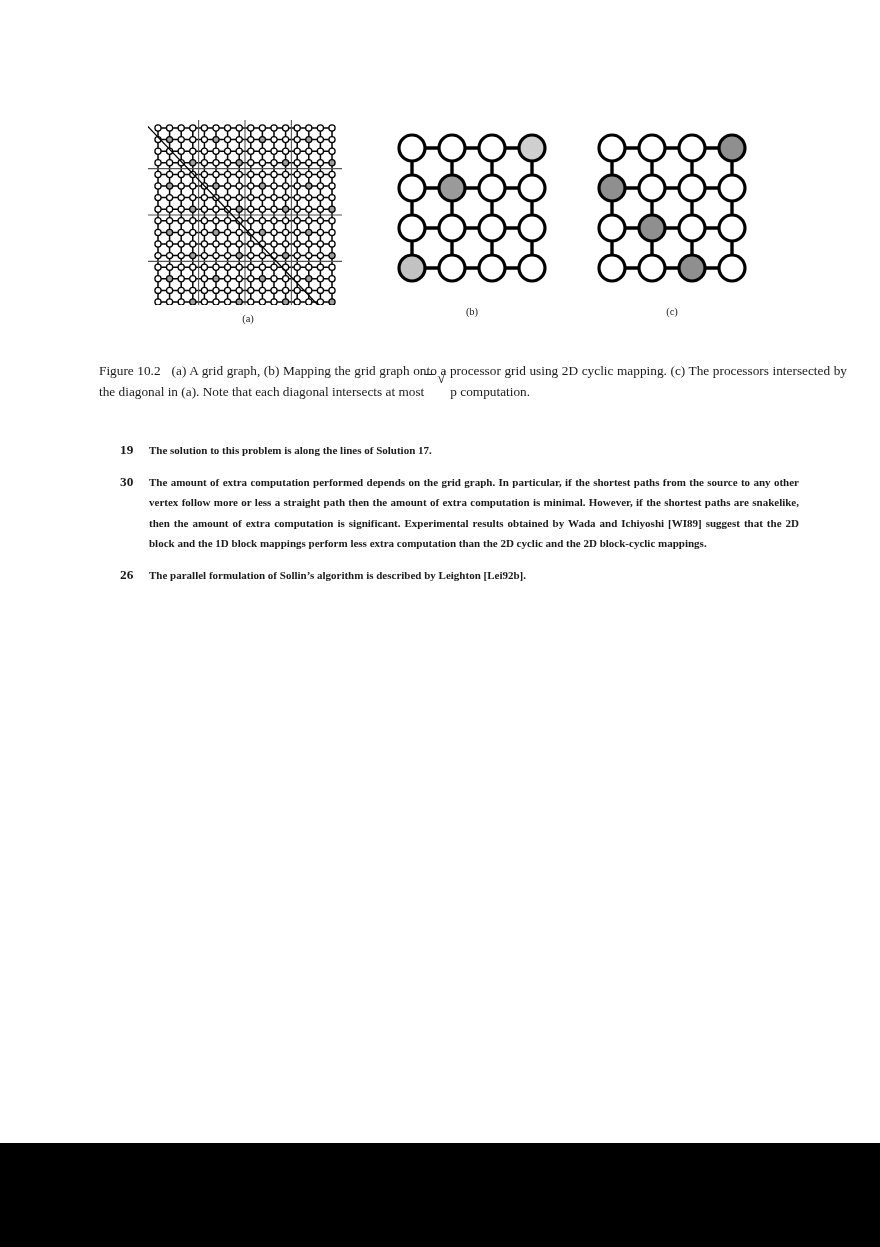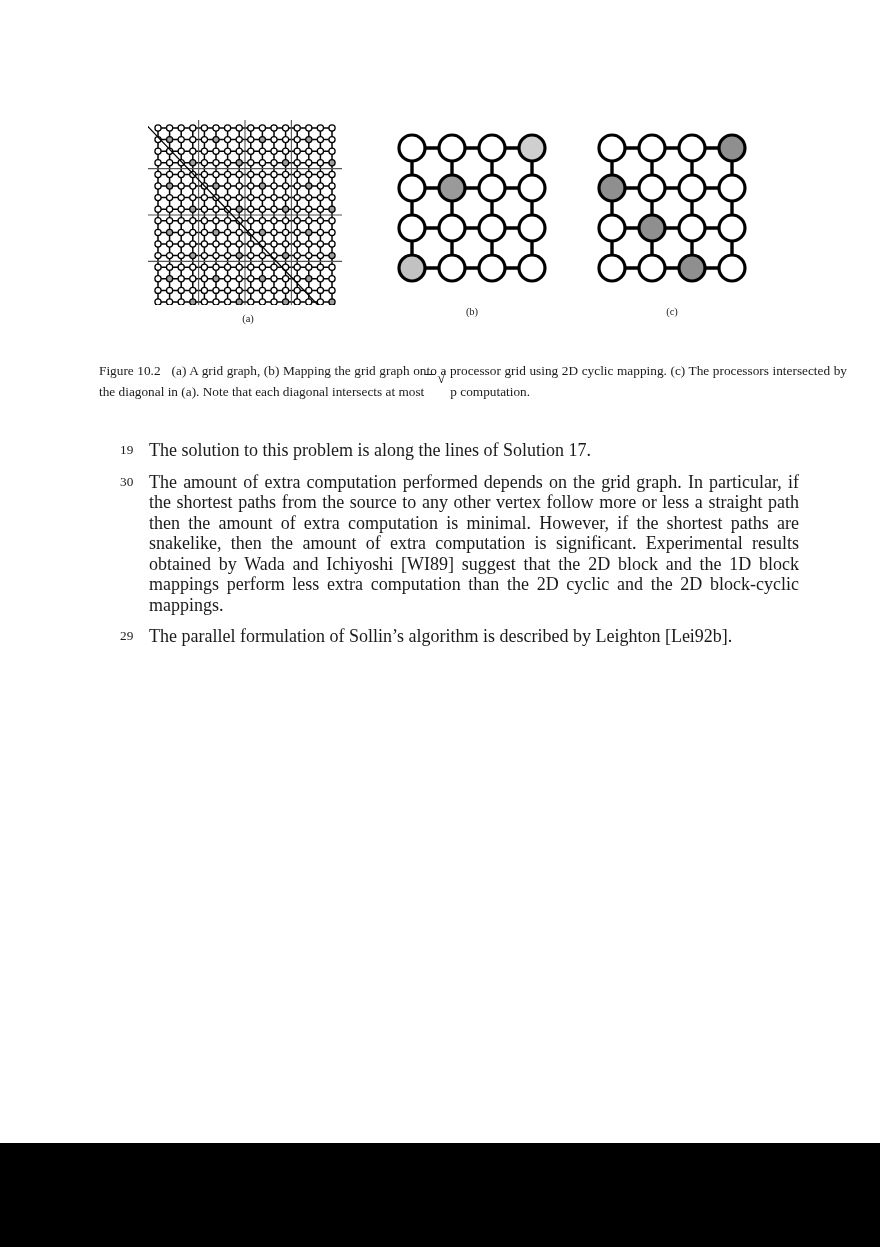--- a/index.html
+++ b/index.html
@@ -32,27 +32,27 @@
     position:absolute;left:99px;top:348px;width:748px;
     font-size:13.3px;line-height:21px;text-align:justify;margin-top:12px;
   }
   .caption .figno{margin-right:11px;}
   .sqrt-wrap{position:relative;display:inline-block;width:26px;height:1em;vertical-align:baseline;}
   .sqrt-bar{position:absolute;left:1px;top:-9px;width:10px;height:1.4px;background:#222;}
   .sqrt-sym{position:absolute;left:13px;top:-12px;font-size:15px;line-height:1;}
 
   
   .solutions{position:absolute;left:99px;top:440px;width:700px;}
-  .sol{position:relative;margin-bottom:11px;}
+  .sol{position:relative;margin-bottom:11px;font-weight:bold;}
   .sol-num{
     position:absolute;left:21px;top:0;width:22px;
     font-size:13.3px;line-height:20.5px;text-align:left;
   }
   .sol-body{
-    margin-left:50px;font-size:18px;line-height:20.5px;
+    margin-left:50px;font-size:11px;line-height:20.5px;
     text-align:justify;
   }
 </style>
 </head>
 <body>
 
 <div class="page">
 
   <div class="figure">
 
@@ -443,21 +443,21 @@
       <div class="sol-num">19</div>
       <div class="sol-body">The solution to this problem is along the lines of Solution 17.</div>
     </div>
 
     <div class="sol">
       <div class="sol-num">30</div>
       <div class="sol-body">The amount of extra computation performed depends on the grid graph.  In particular, if the shortest paths from the source to any other vertex follow more or less a straight path then the amount of extra computation is minimal.  However, if the shortest paths are snakelike, then the amount of extra computation is significant. Experimental results obtained by Wada and Ichiyoshi [WI89] suggest that the 2D block and the 1D block mappings perform less extra computation than the 2D cyclic and the 2D block-cyclic mappings.</div>
     </div>
 
     <div class="sol">
-      <div class="sol-num">29</div>
+      <div class="sol-num">26</div>
       <div class="sol-body">The parallel formulation of Sollin’s algorithm is described by Leighton [Lei92b].</div>
     </div>
 
   </div>
 
 </div>
 
 <div class="blackbar"></div>
 
 </body></html>

